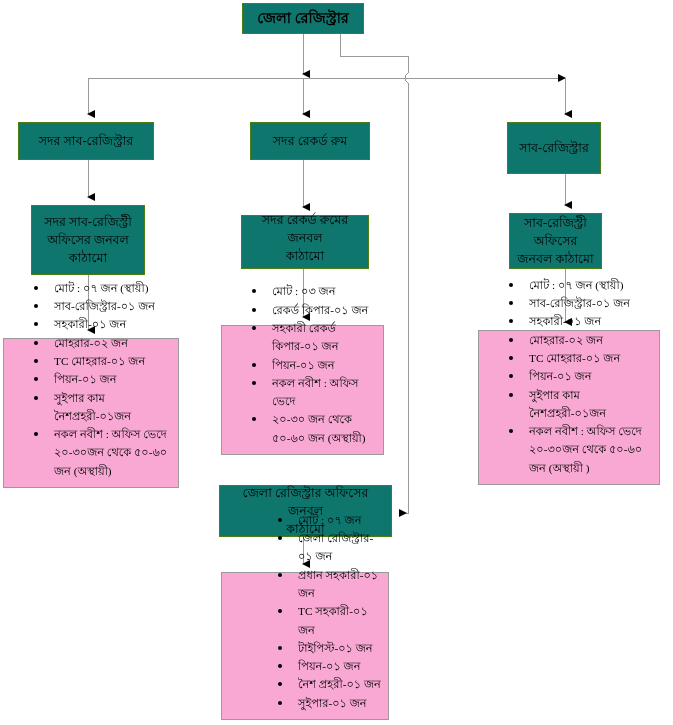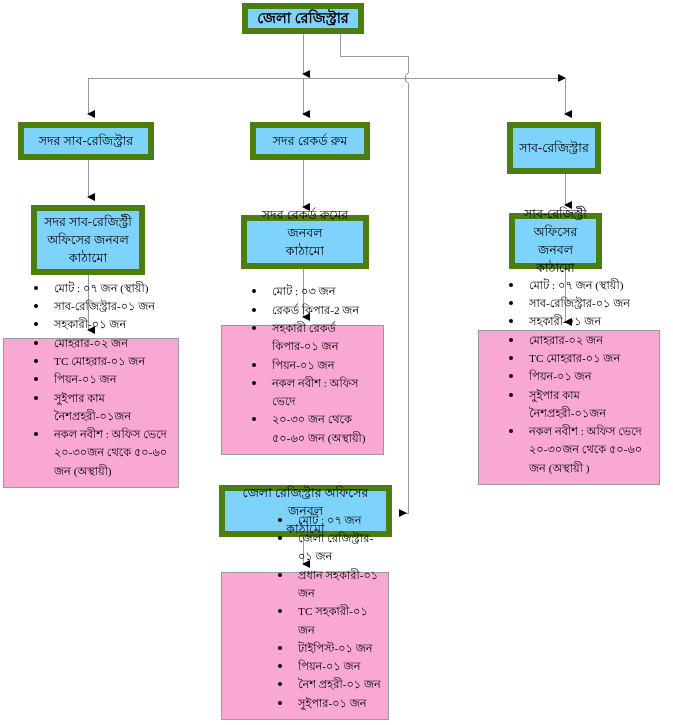--- a/index.html
+++ b/index.html
@@ -24,22 +24,22 @@
   .edges {
     position: absolute;
     left: 0; top: 0;
     width: 673px;
     height: 725px;
     pointer-events: none;
   }
   .node {
     position: absolute;
     box-sizing: border-box;
-    border: 6px solid #4d7c0f;
-    background: #7dd3fc;
+    border: 1px solid #4d7c0f;
+    background: #0f766e;
     display: flex;
     align-items: center;
     justify-content: center;
     text-align: center;
     line-height: 1.45;
     font-size: 12.5px;
     padding: 3px 5px;
   }
   .node.title-node {
     font-size: 14.5px;
@@ -159,21 +159,21 @@
         <li>TC মোহরার-০১ জন</li>
         <li>পিয়ন-০১ জন</li>
         <li>সুইপার কাম নৈশপ্রহরী-০১জন</li>
         <li>নকল নবীশ : অফিস ভেদে ২০-৩০জন থেকে ৫০-৬০ জন (অস্থায়ী)</li>
       </ul>
   </div>
 
   <div class="list-node" style="left:221px; top:325px; width:163px; height:130px;">
     <ul>
         <li>মোট : ০৩ জন</li>
-        <li>রেকর্ড কিপার-2 জন</li>
+        <li>রেকর্ড কিপার-০১ জন</li>
         <li>সহকারী রেকর্ড কিপার-০১ জন</li>
         <li>পিয়ন-০১ জন</li>
         <li>নকল নবীশ : অফিস ভেদে</li>
         <li>২০-৩০ জন থেকে ৫০-৬০ জন (অস্থায়ী)</li>
       </ul>
   </div>
 
   <div class="list-node" style="left:478px; top:330px; width:182px; height:155px;">
     <ul>
         <li>মোট : ০৭ জন (স্থায়ী)</li>

